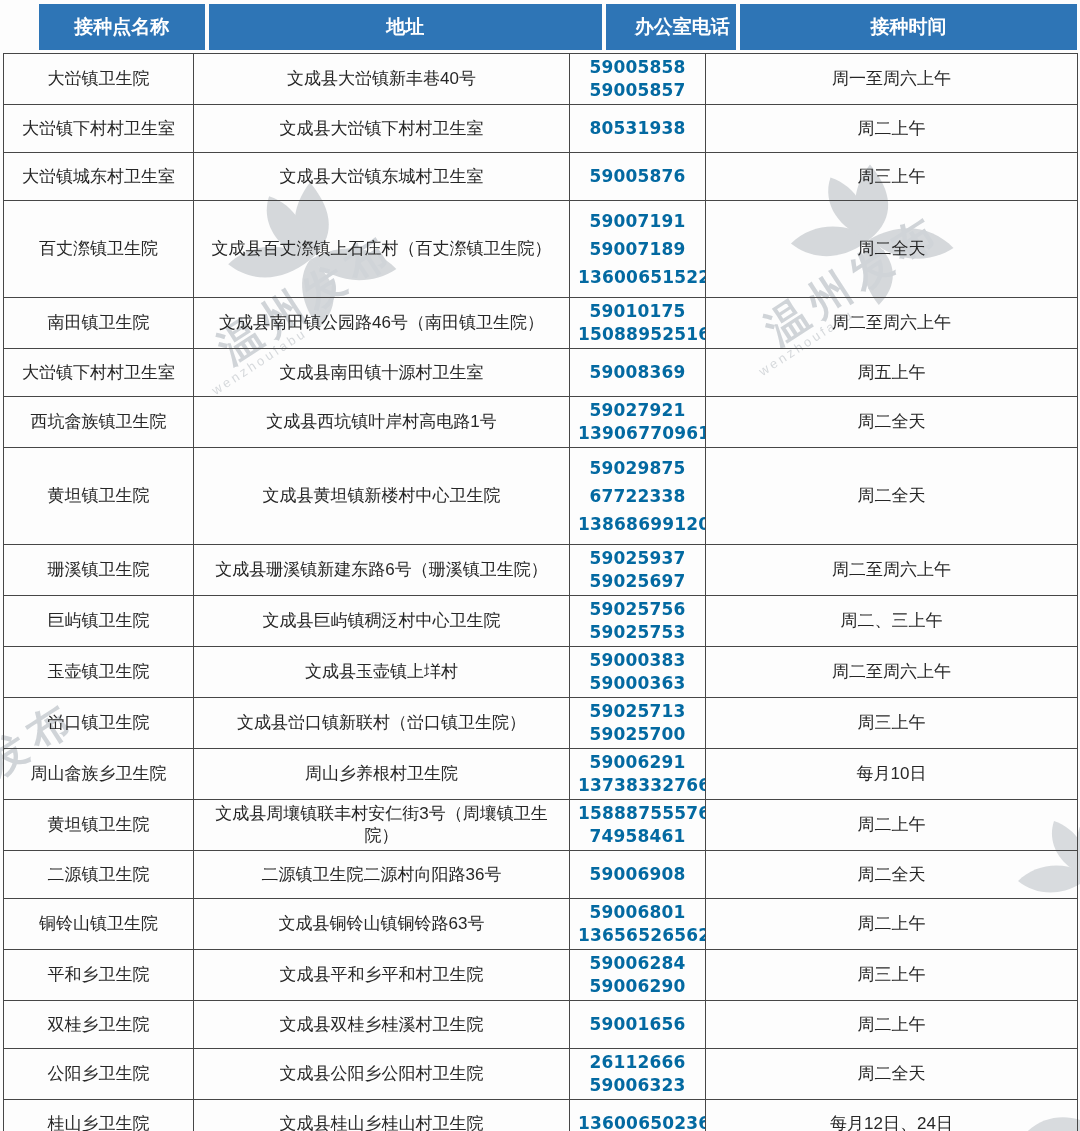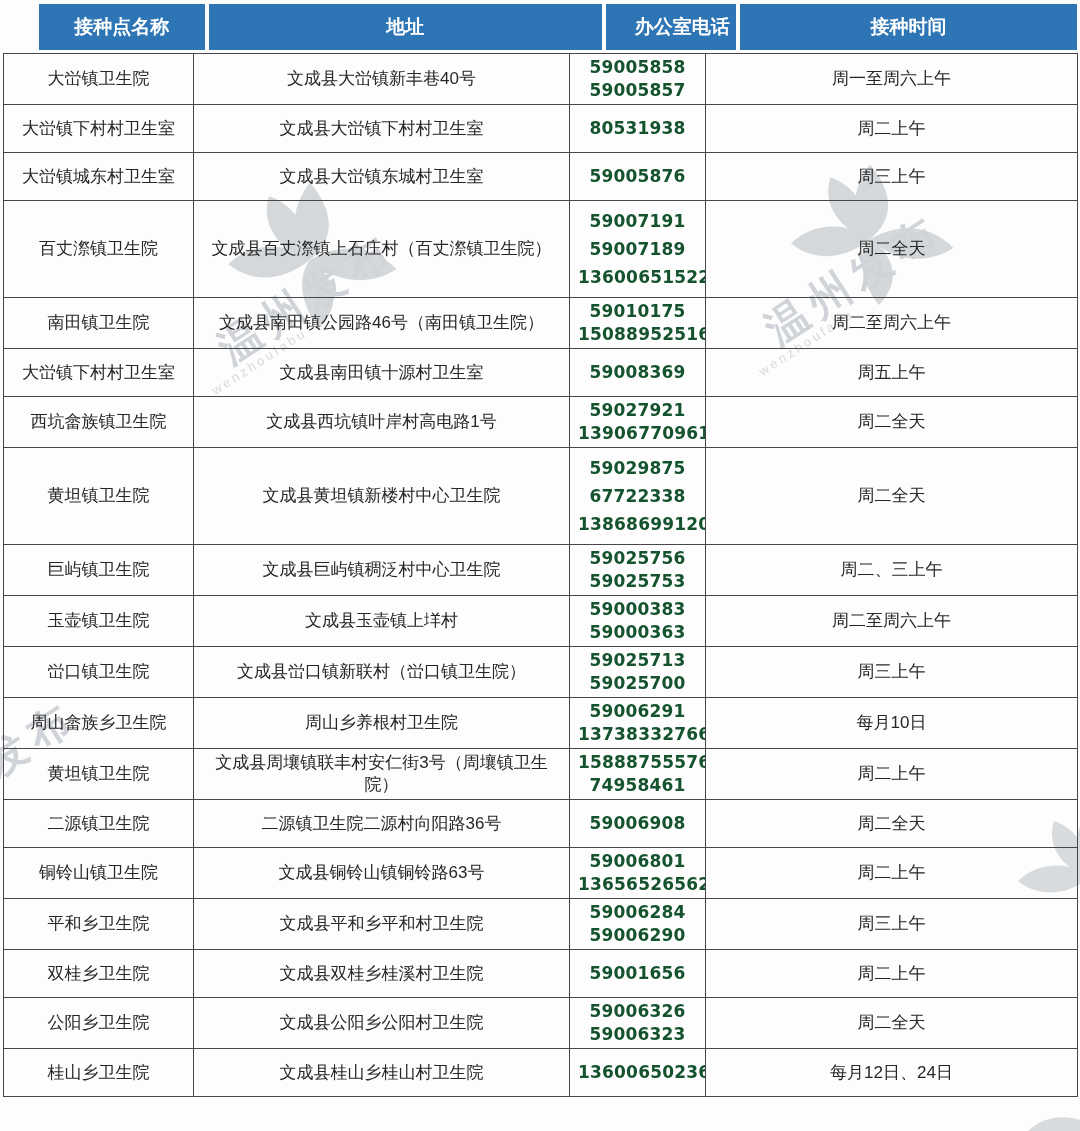--- a/index.html
+++ b/index.html
@@ -56,21 +56,21 @@
     text-align:center;vertical-align:middle;
     font-size:17px;color:#262626;
     padding:2px 8px;line-height:22px;
     background:transparent;
     overflow:hidden;
   }
   tr{height:48px;}
   tr.tall{height:97px;}
   .phone-line{
     font-family:"DejaVu Sans",sans-serif;
-    font-weight:600;font-size:17px;color:#14532d;
+    font-weight:600;font-size:17px;color:#0369a1;
     line-height:23px;letter-spacing:0.2px;
   }
   tr.tall .phone-line{line-height:28px;}
 </style>
 </head>
 <body>
 
 <div class="page">
 
   <div class="wm-layer">
@@ -211,20 +211,29 @@
             <td>黄坦镇卫生院</td>
             <td>文成县黄坦镇新楼村中心卫生院</td>
             <td>
               <div class="phone-line">59029875</div>
               <div class="phone-line">67722338</div>
               <div class="phone-line">13868699120</div>
             </td>
             <td>周二全天</td>
           </tr>
           <tr>
+            <td>珊溪镇卫生院</td>
+            <td>文成县珊溪镇新建东路6号（珊溪镇卫生院）</td>
+            <td>
+              <div class="phone-line">59025937</div>
+              <div class="phone-line">59025697</div>
+            </td>
+            <td>周二至周六上午</td>
+          </tr>
+          <tr>
             <td>巨屿镇卫生院</td>
             <td>文成县巨屿镇稠泛村中心卫生院</td>
             <td>
               <div class="phone-line">59025756</div>
               <div class="phone-line">59025753</div>
             </td>
             <td>周二、三上午</td>
           </tr>
           <tr>
             <td>玉壶镇卫生院</td>
@@ -293,21 +302,21 @@
             <td>文成县双桂乡桂溪村卫生院</td>
             <td>
               <div class="phone-line">59001656</div>
             </td>
             <td>周二上午</td>
           </tr>
           <tr>
             <td>公阳乡卫生院</td>
             <td>文成县公阳乡公阳村卫生院</td>
             <td>
-              <div class="phone-line">59006326</div>
+              <div class="phone-line">26112666</div>
               <div class="phone-line">59006323</div>
             </td>
             <td>周二全天</td>
           </tr>
           <tr>
             <td>桂山乡卫生院</td>
             <td>文成县桂山乡桂山村卫生院</td>
             <td>
               <div class="phone-line">13600650236</div>
             </td>

